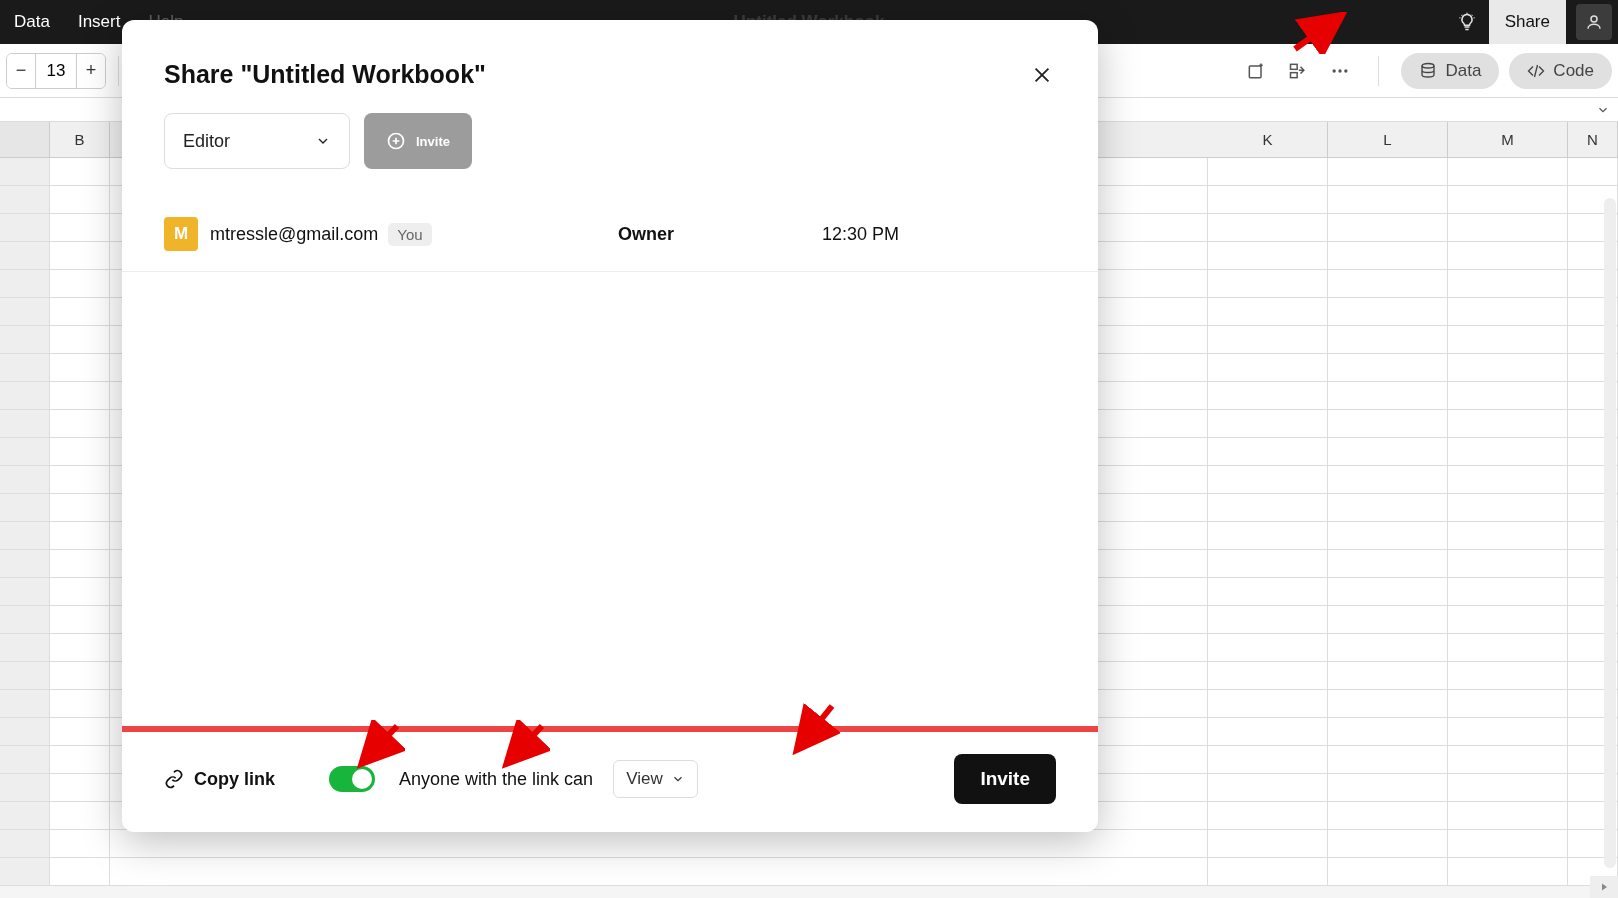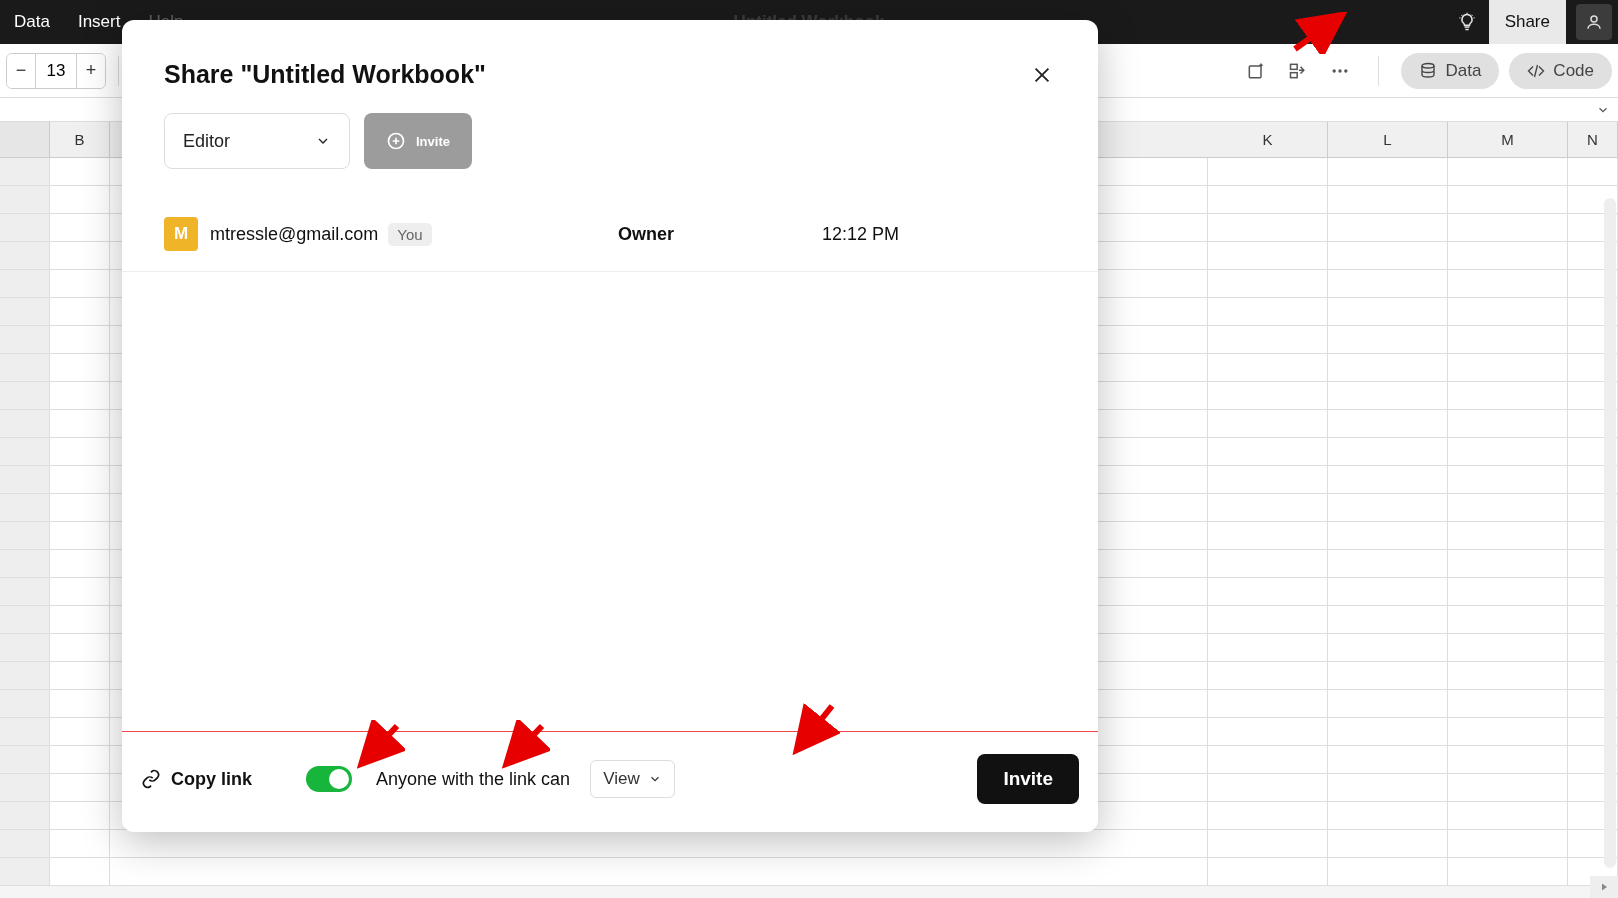--- a/index.html
+++ b/index.html
@@ -85,21 +85,21 @@
 .table-head { display: flex; padding: 18px 42px; border-top: 1px solid #eee; border-bottom: 1px solid #eee; font-size: 18px; font-weight: 700; color: #111; }
 .th-user { flex: 0 0 454px; }
 .th-role { flex: 0 0 204px; }
 .th-last { flex: 1; }
 
 .user-row { display: flex; padding: 20px 42px; border-bottom: 1px solid #eee; font-size: 18px; color: #111; align-items: center; }
 .avatar { width: 34px; height: 34px; background: #f0b429; color: #fff; border-radius: 4px; display: flex; align-items: center; justify-content: center; font-weight: 700; margin-right: 12px; font-size: 17px;}
 .you-badge { background: #eee; color: #666; font-size: 15px; border-radius: 5px; padding: 3px 9px; margin-left: 10px; }
 
 .modal-footer {
-  margin-top: auto; border-top: 1px solid #ef4444; padding: 22px 19px 28px;
+  margin-top: auto; border-top: 6px solid #ef4444; padding: 22px 42px 28px;
   display: flex; align-items: center; gap: 20px;
 }
 .copy-link { display: flex; align-items: center; gap: 10px; font-size: 18px; font-weight: 600; color: #111; cursor: pointer; }
 .toggle { position: relative; width: 46px; height: 26px; background: #17b53b; border-radius: 13px; cursor: pointer; margin-left: 34px; }
 .toggle .knob { position: absolute; right: 3px; top: 3px; width: 20px; height: 20px; background: #fff; border-radius: 50%; }
 .link-text { font-size: 18px; color: #111; margin-left: 4px; }
 .view-select {
   border: 1px solid #ddd; border-radius: 6px; padding: 8px 12px; font-size: 17px;
   display: flex; align-items: center; gap: 8px; cursor: pointer; color: #333; background:#fff;
 }
@@ -470,21 +470,21 @@
   </div>
 
 
   <div class="user-row">
     <div class="th-user" style="display:flex;align-items:center;font-weight:400">
       <div class="avatar">M</div>
       <span>mtressle@gmail.com</span>
       <span class="you-badge">You</span>
     </div>
     <div class="th-role" style="font-weight:700">Owner</div>
-    <div class="th-last" style="font-weight:400">12:12 PM</div>
+    <div class="th-last" style="font-weight:400">12:30 PM</div>
   </div>
 
   <div class="modal-footer">
     <div class="copy-link">
       <svg width="20" height="20" viewBox="0 0 24 24" fill="none" stroke="currentColor" stroke-width="2">
           <path d="M10 13a5 5 0 007 0l3-3a5 5 0 00-7-7l-1 1M14 11a5 5 0 00-7 0l-3 3a5 5 0 007 7l1-1"></path>
         </svg>
       <span>Copy link</span>
     </div>
     <div class="toggle">

